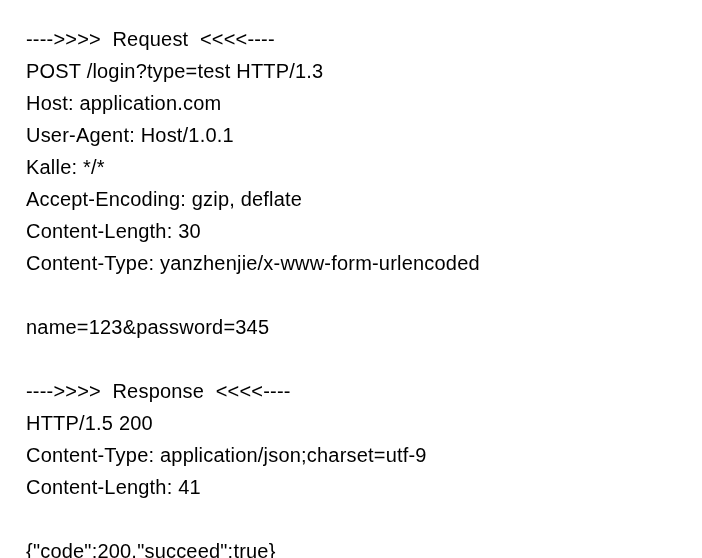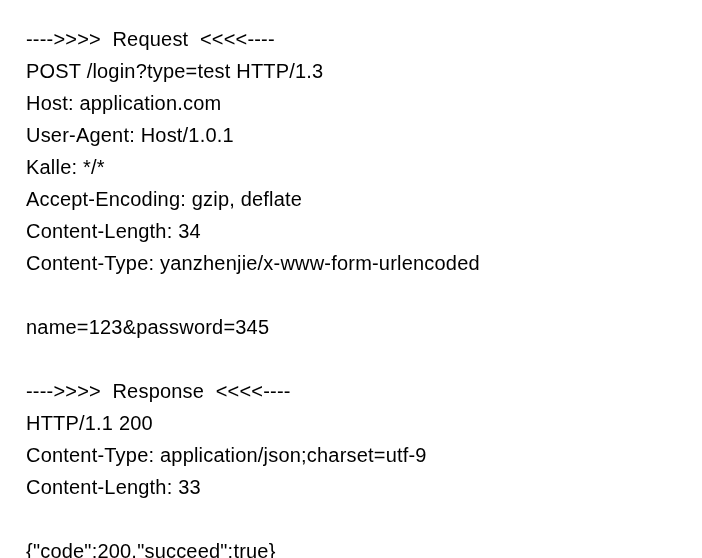--- a/index.html
+++ b/index.html
@@ -28,23 +28,23 @@
   </style>
 </head>
 <body>
 
 <div class="line">----&gt;&gt;&gt;&gt;  Request  &lt;&lt;&lt;&lt;----</div>
 <div class="line">POST /login?type=test HTTP/1.3</div>
 <div class="line">Host: application.com</div>
 <div class="line">User-Agent: Host/1.0.1</div>
 <div class="line">Kalle: */*</div>
 <div class="line">Accept-Encoding: gzip, deflate</div>
-<div class="line">Content-Length: 34</div>
+<div class="line">Content-Length: 30</div>
 <div class="line">Content-Type: yanzhenjie/x-www-form-urlencoded</div>
 <div class="blank-line"></div>
 <div class="line">name=123&amp;password=345</div>
 <div class="blank-line"></div>
 <div class="line">----&gt;&gt;&gt;&gt;  Response  &lt;&lt;&lt;&lt;----</div>
-<div class="line">HTTP/1.1 200</div>
+<div class="line">HTTP/1.5 200</div>
 <div class="line">Content-Type: application/json;charset=utf-9</div>
-<div class="line">Content-Length: 33</div>
+<div class="line">Content-Length: 41</div>
 <div class="blank-line"></div>
 <div class="line">{"code":200,"succeed":true}</div>
 
 </body></html>

